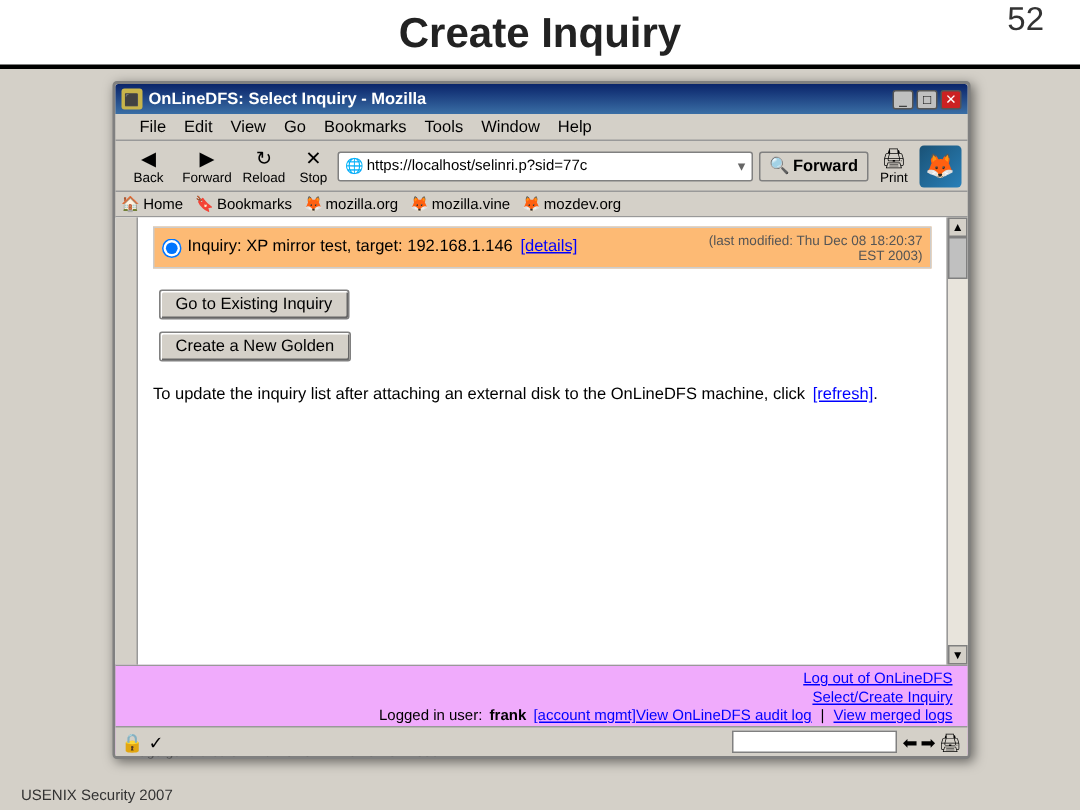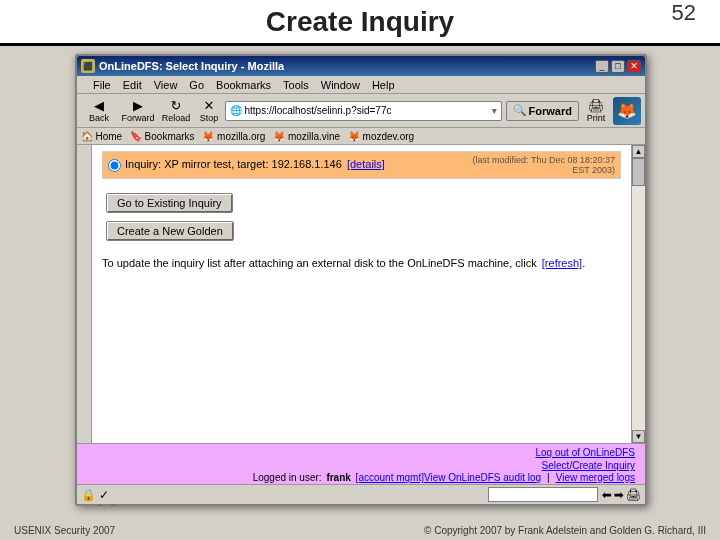--- a/index.html
+++ b/index.html
@@ -176,14 +176,13 @@
       <span style="font-size:12px;cursor:pointer;">⬅</span>
       <span style="font-size:12px;cursor:pointer;">➡</span>
       <span style="font-size:12px;cursor:pointer;">🖨</span>
     </div>
   </div>
 
 </div>
 
 <div style="position:absolute;bottom:4px;left:0;right:0;display:flex;justify-content:space-between;align-items:center;padding:0 14px;font-size:10px;color:#333;">
   <span>USENIX Security 2007</span>
-  <span>© Copyright 2007 by Frank Adelstein and Golden G. Richard, III</span>
 </div>
 
 </body></html>

